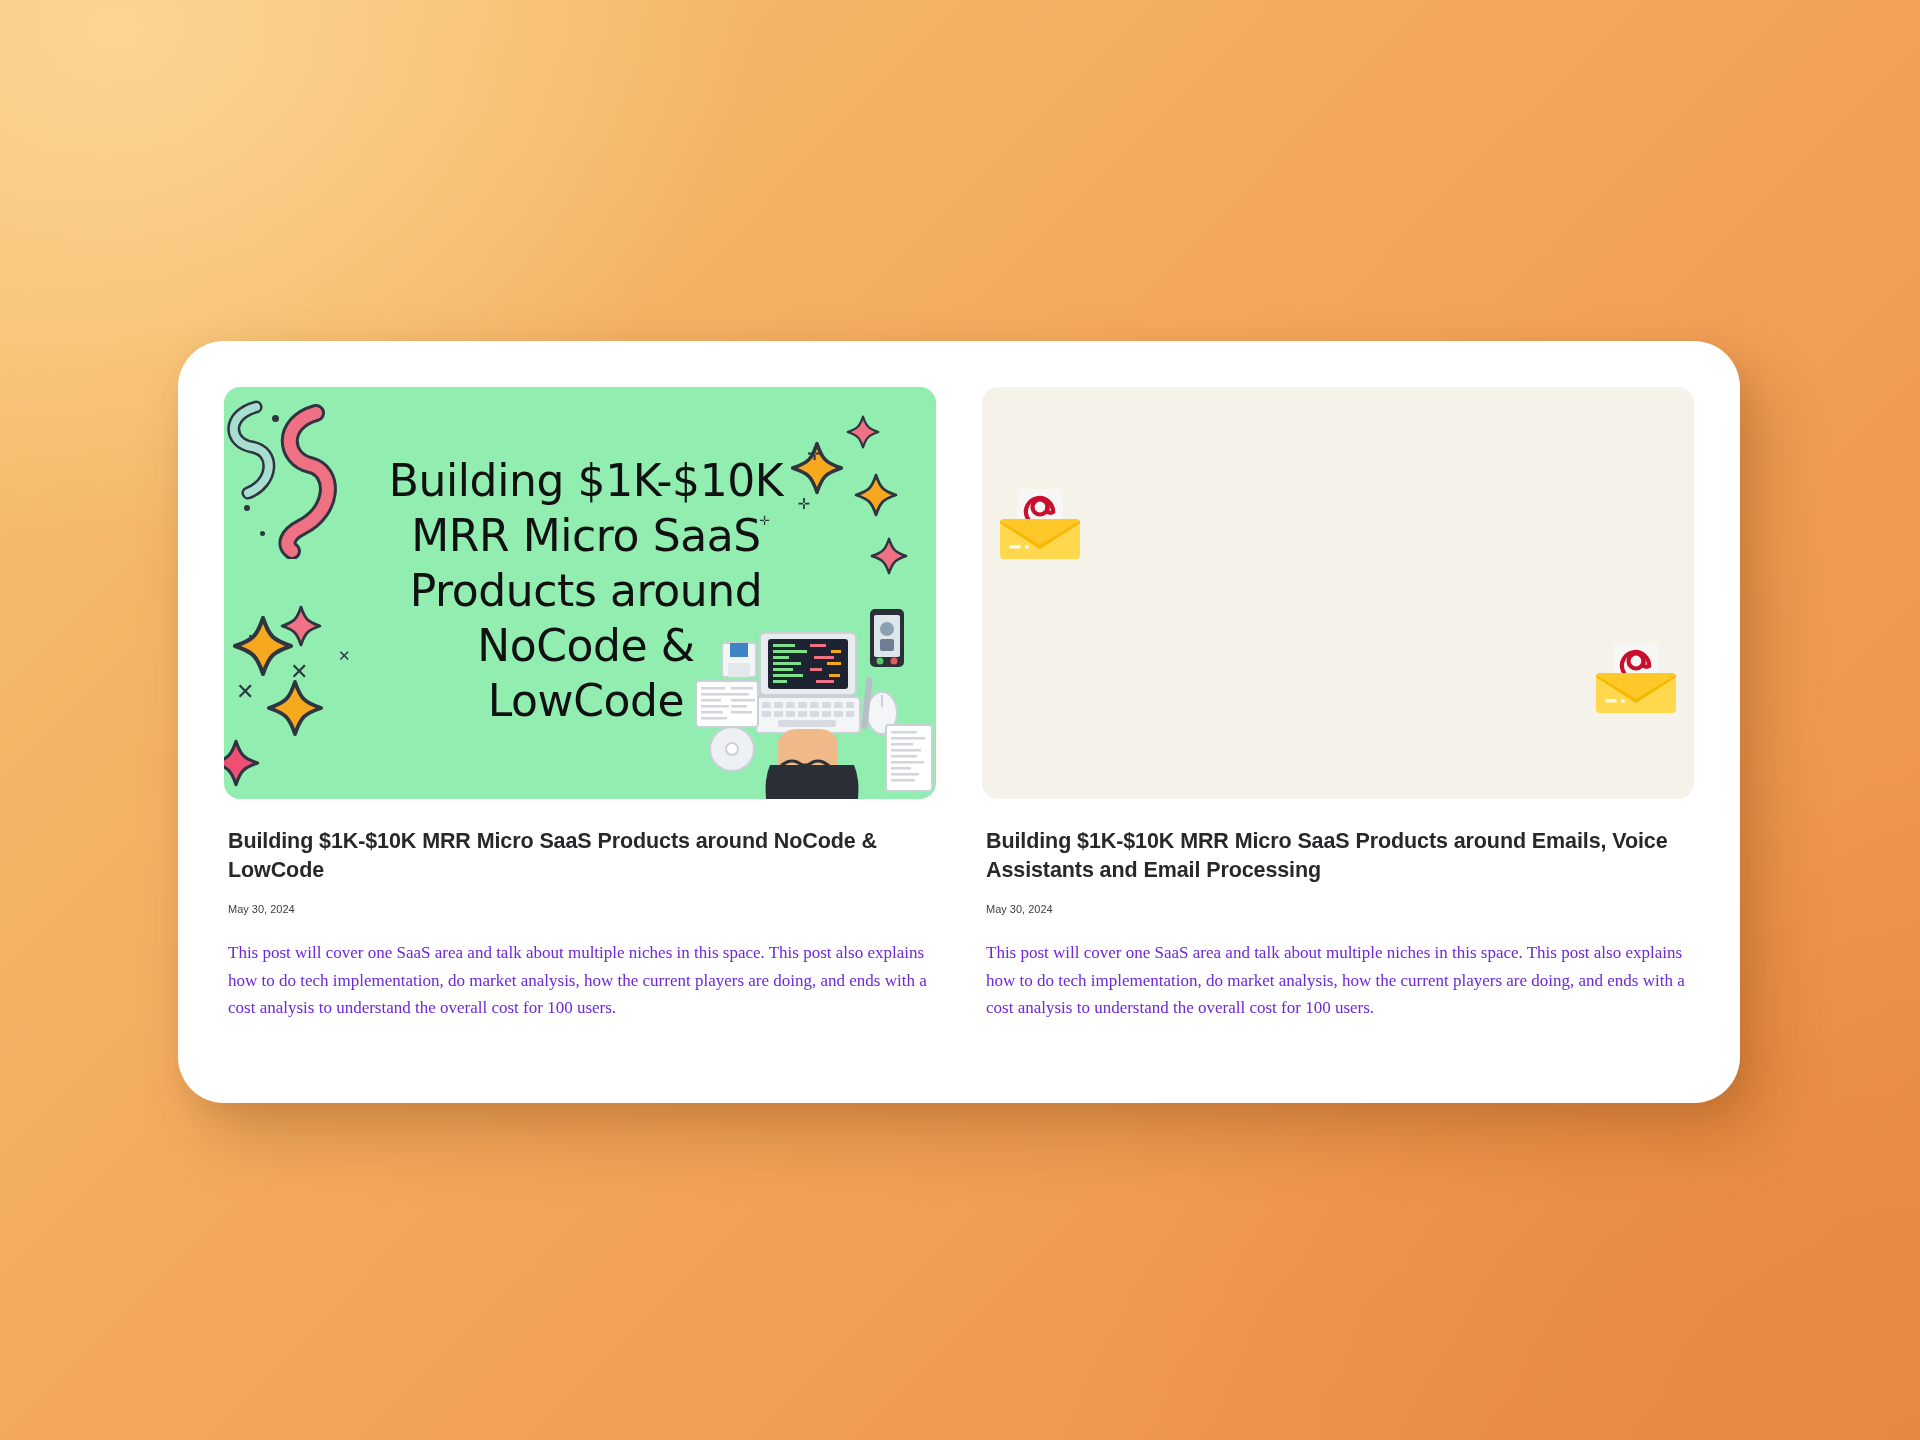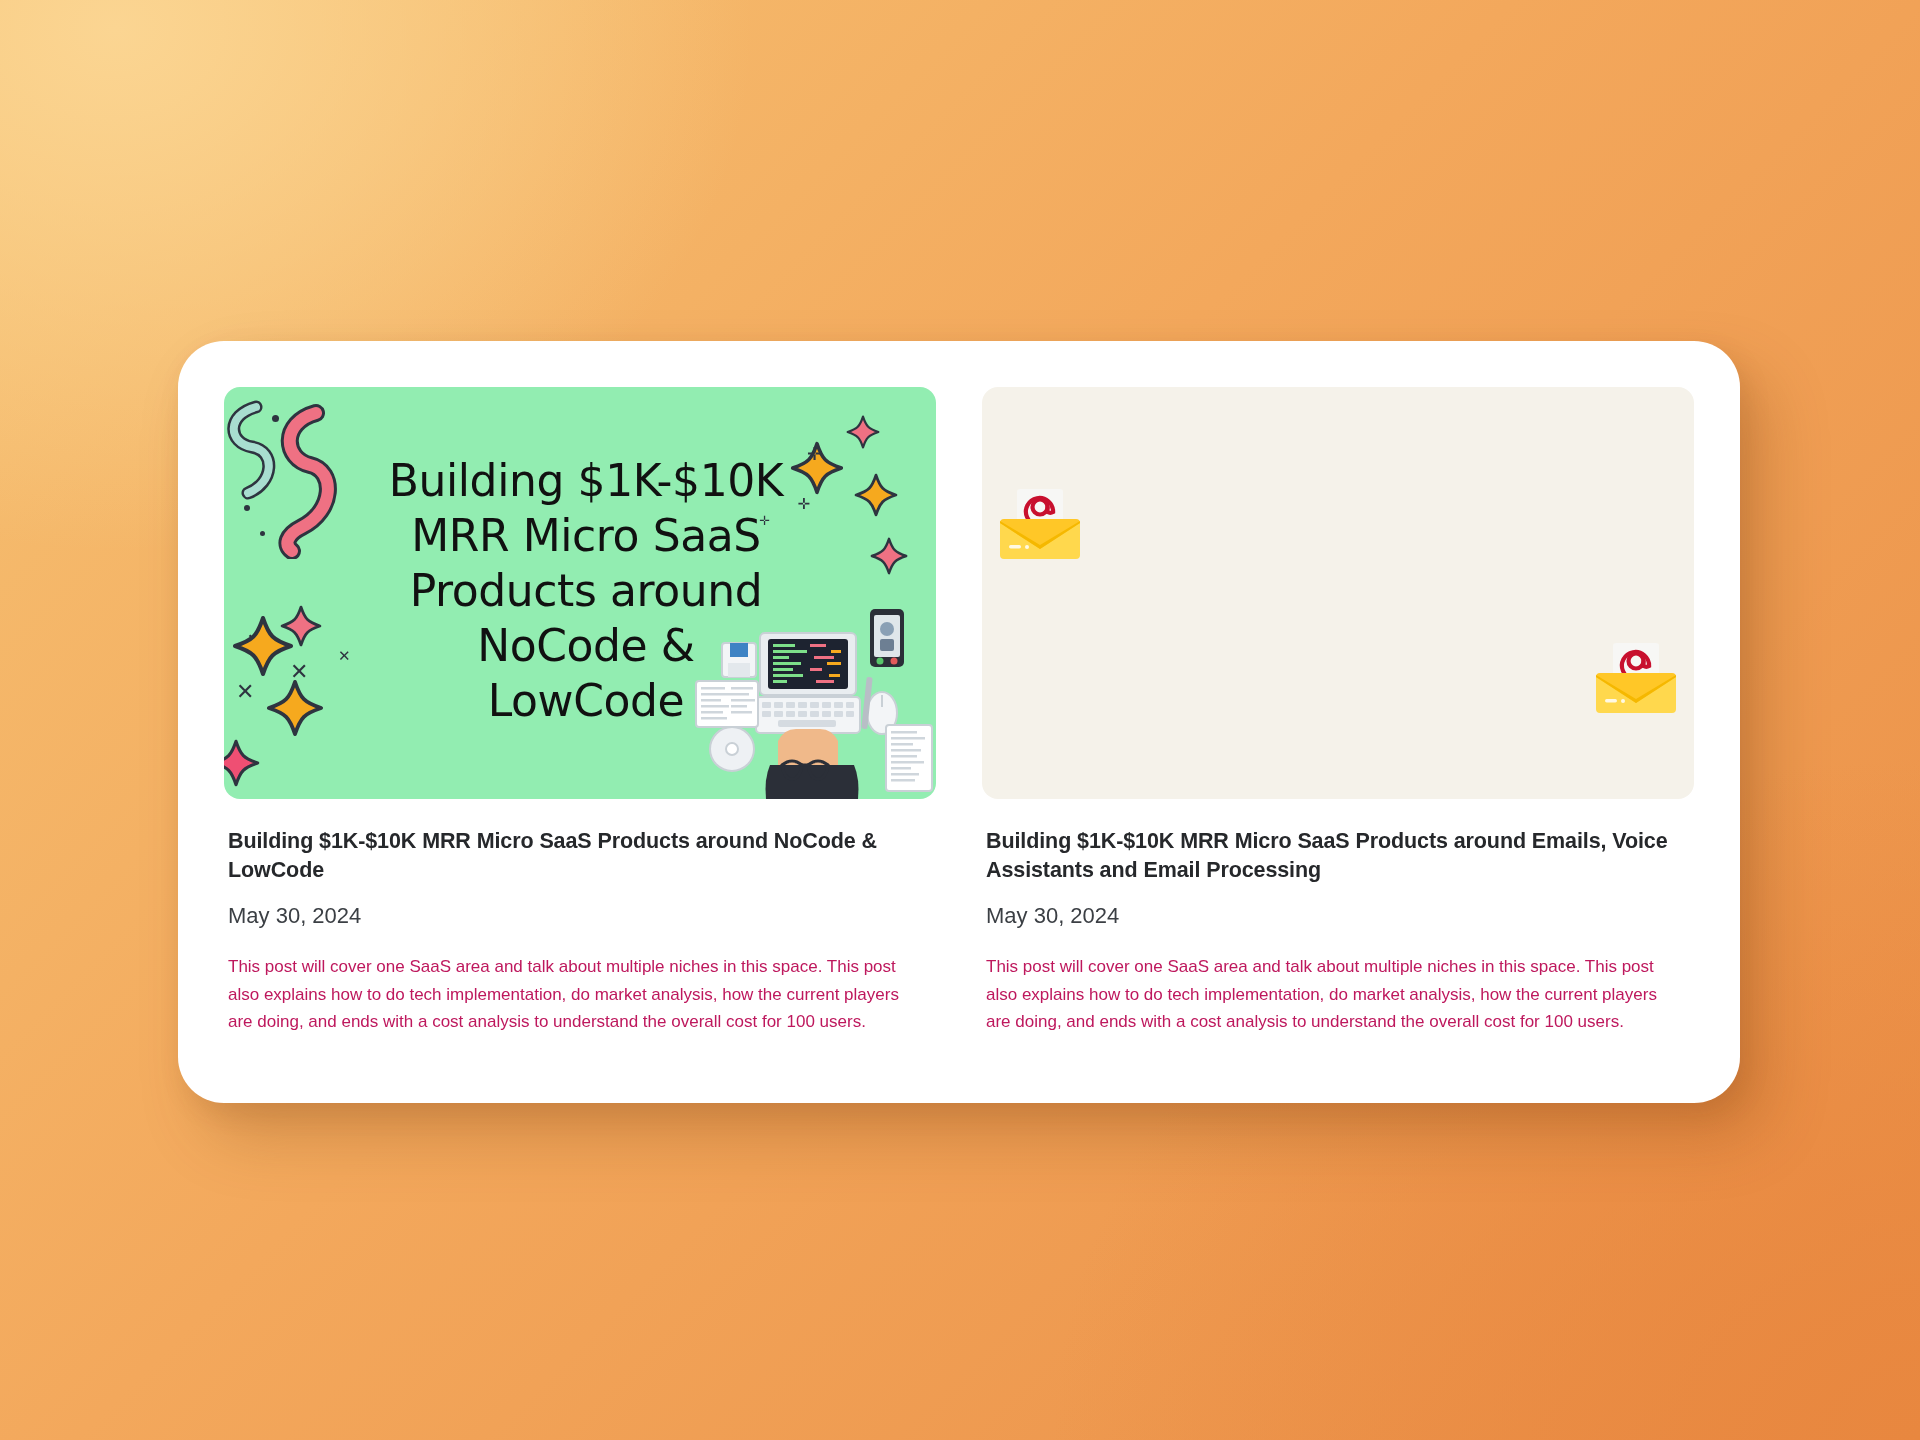--- a/index.html
+++ b/index.html
@@ -70,29 +70,30 @@
   .card-body { padding: 28px 4px 0 4px; }
   .card-title {
     font-size: 21.5px;
     font-weight: 700;
     color: #26282b;
     line-height: 1.35;
     letter-spacing: -0.1px;
   }
   .card-date {
     margin-top: 18px;
-    font-size: 22px;
+    font-size: 11px;
     color: #3b3f44;
   }
   .card-desc {
     margin-top: 24px;
     font-size: 17px;
     line-height: 1.63;
-    color: #be185d;
+    color: #6d28d9;
     max-width: 700px;
+    font-family: Liberation Serif, serif;
   }
 </style>
 </head>
 <body>
 
 <div class="panel">
 
   <div class="card">
 
     <div class="hero hero-green">

